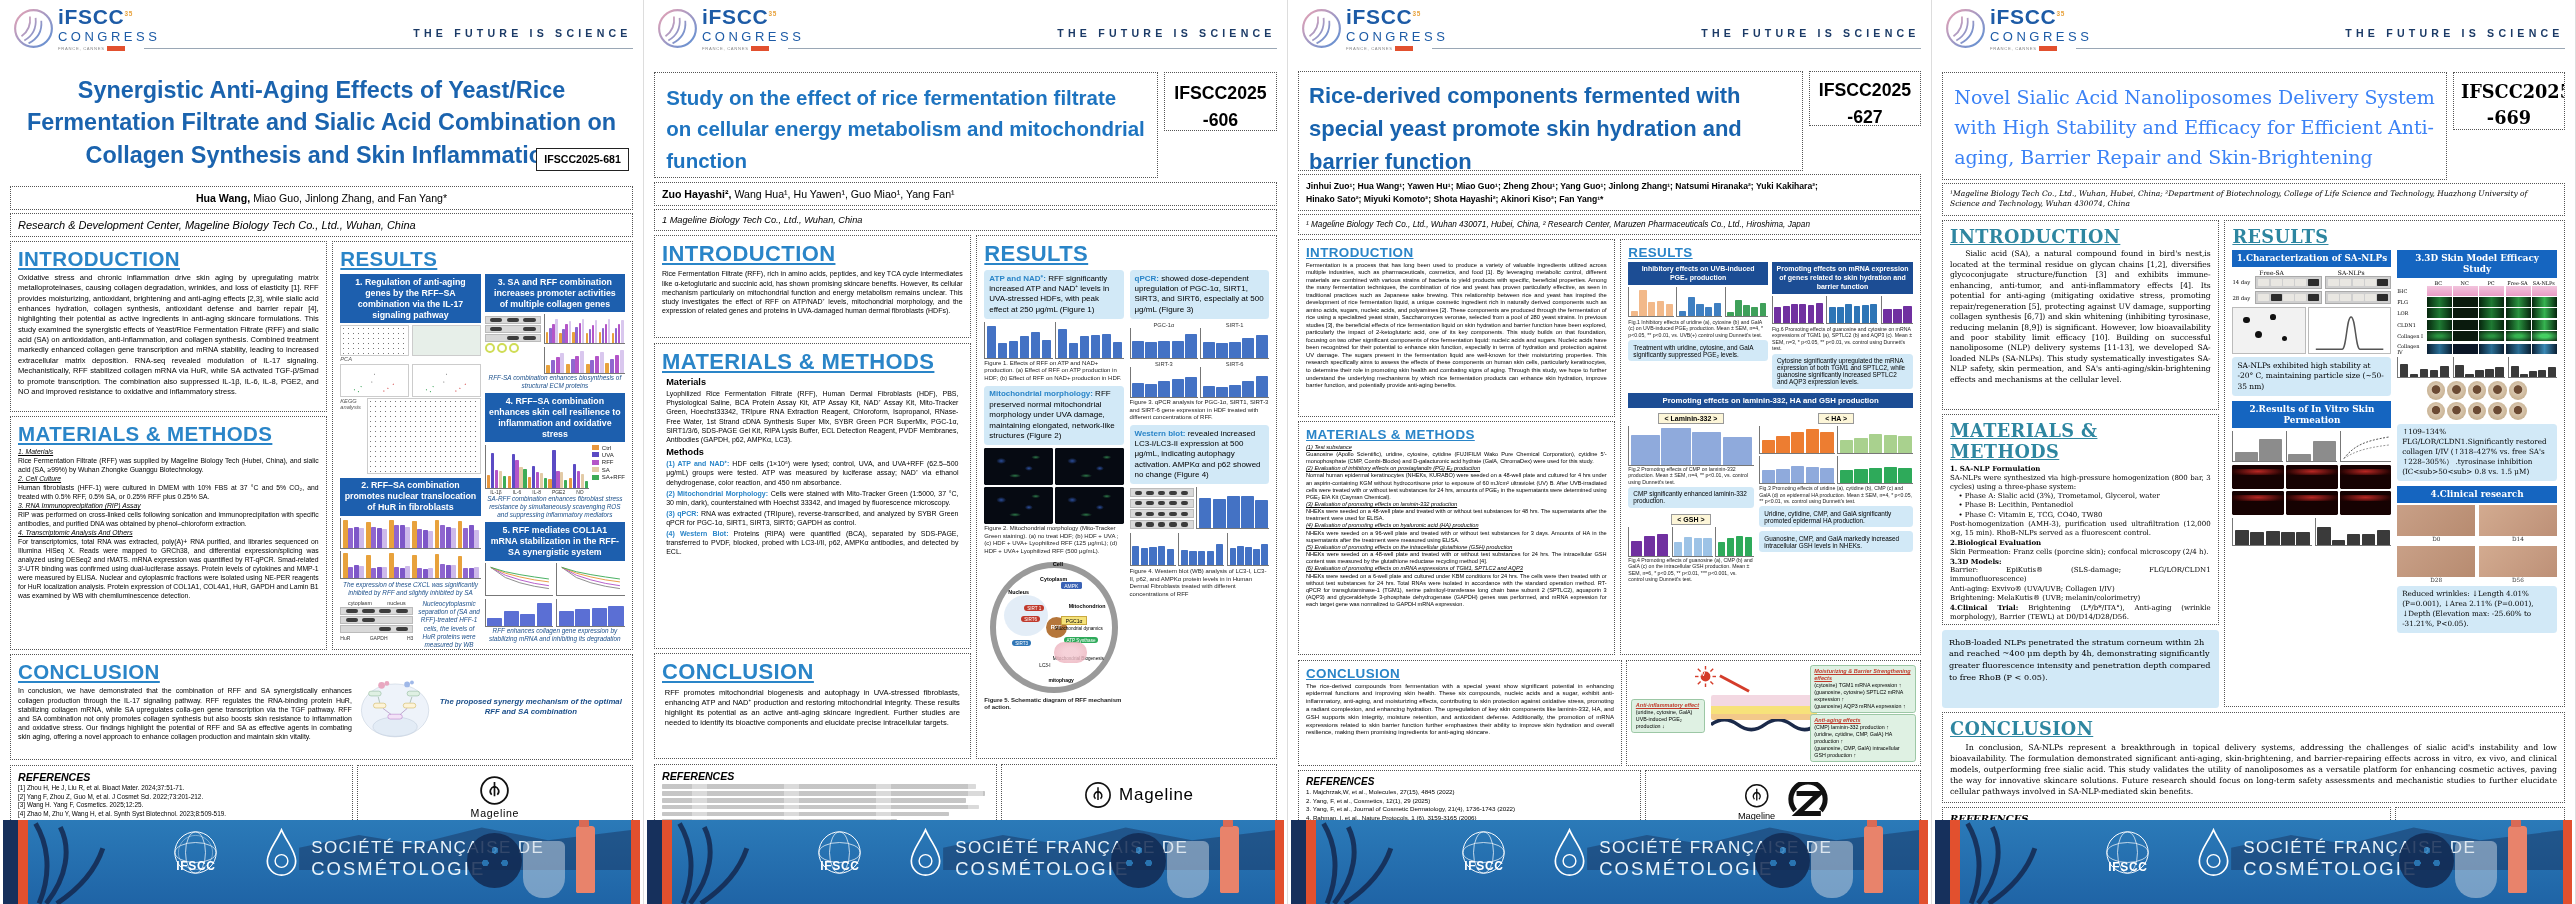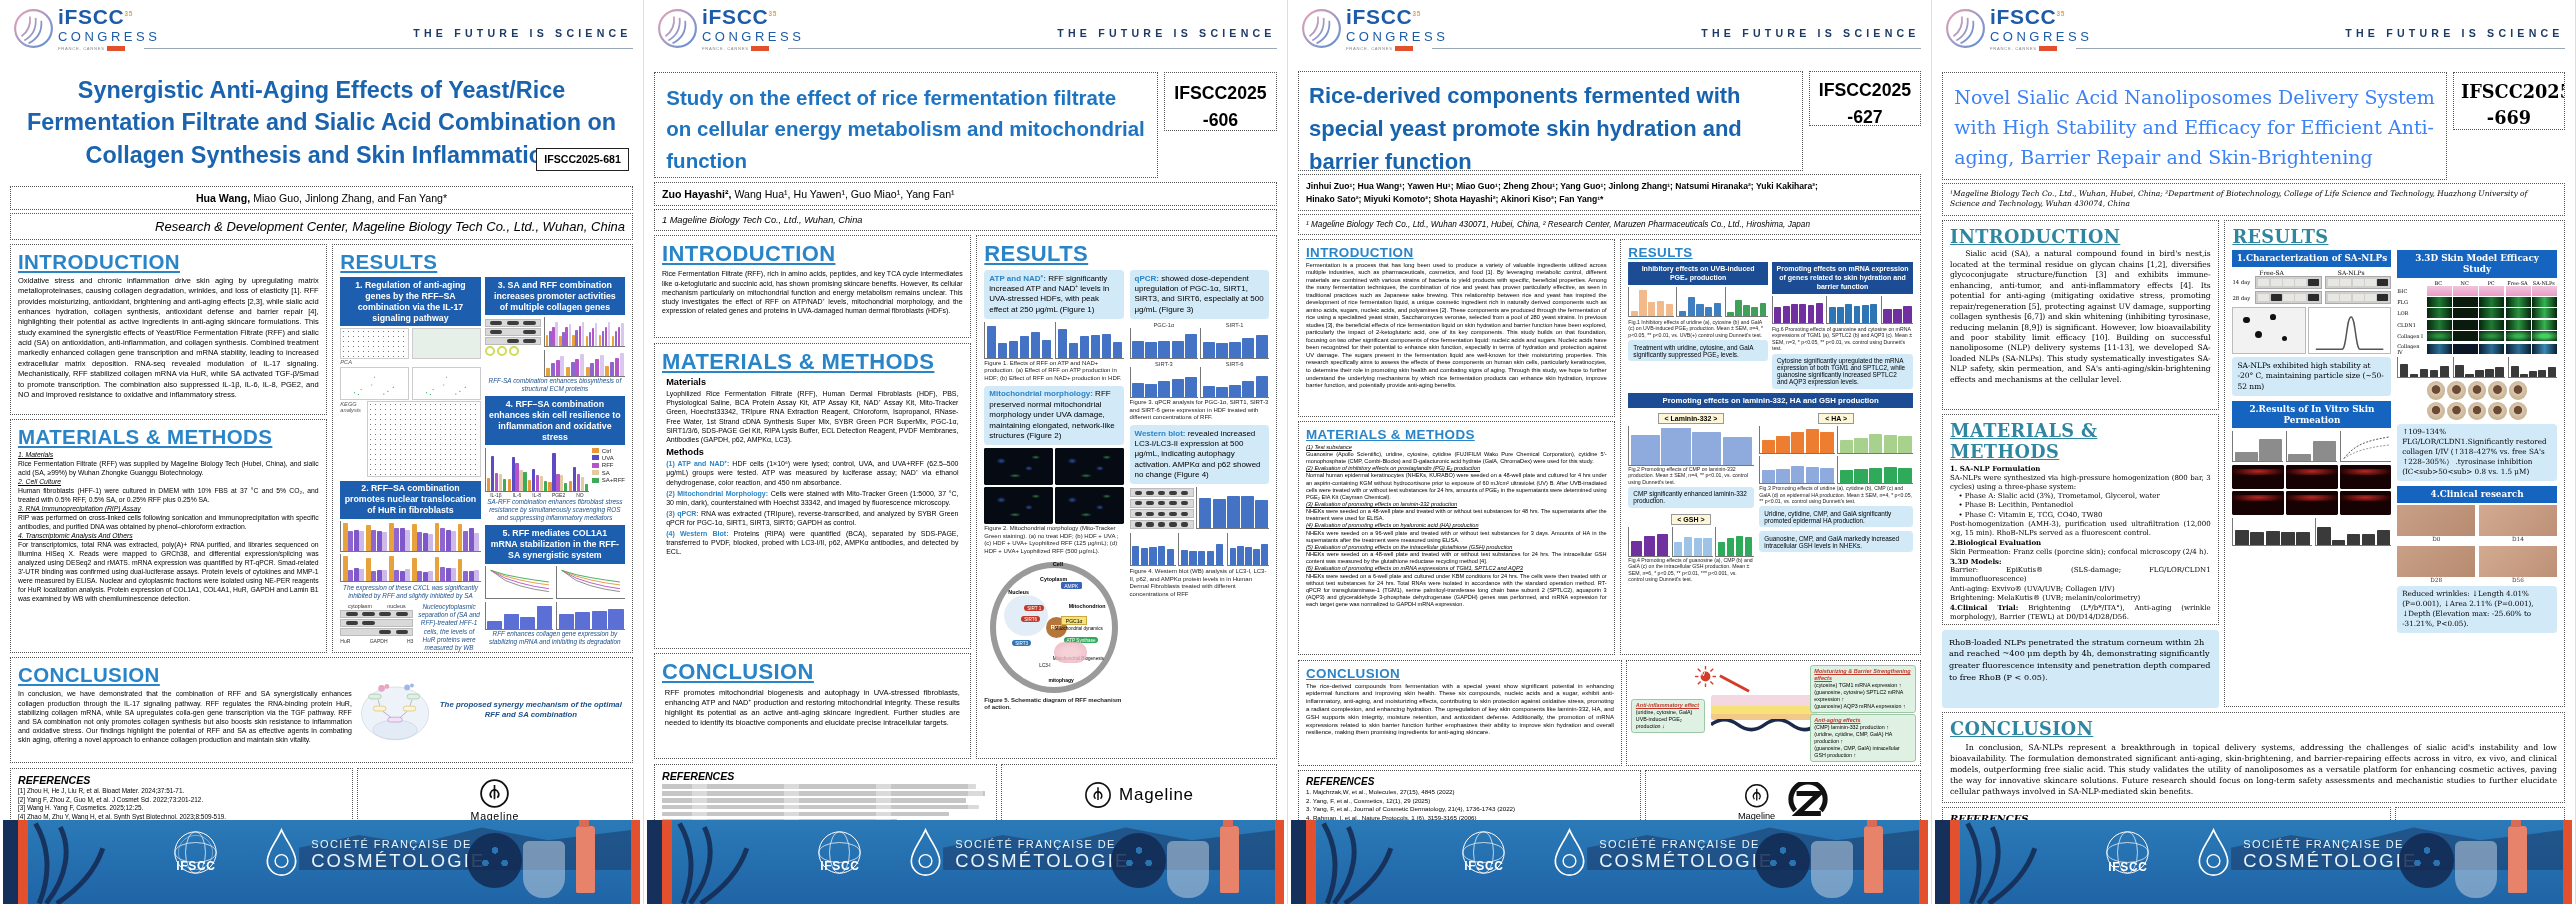--- a/index.html
+++ b/index.html
@@ -62,21 +62,21 @@
   .legend{font-size:6px;color:#222;display:flex;flex-direction:column;gap:1.4px}
   .legend i{display:inline-block;width:7px;height:5px;margin-right:2.8px}
   .leg{display:flex;align-items:center}
   
   .foot{position:absolute;left:2.8px;right:2.8px;bottom:0;height:84px;display:flex}
   .f-navy{width:15.6px;background:#16305c}
   .f-orange{width:9.2px;background:#e2502e}
   .f-blue{flex:1;position:relative;background:linear-gradient(180deg,#2b7ab8,#1f64a6);overflow:hidden}
   .f-mt{position:absolute;right:0;top:0;width:55%;height:60%;background:#1a3a67;clip-path:polygon(0 55%,18% 30%,35% 48%,55% 15%,75% 40%,100% 20%,100% 100%,0 100%);opacity:.55}
   .f-soc{position:absolute;left:47%;top:18.4px;color:#eaf4fb;font-weight:300;letter-spacing:1.4px}
-  .f-soc .l1{font-size:11px}
+  .f-soc .l1{font-size:17px}
   .f-soc .l2{font-size:18.4px;letter-spacing:2.1px}
   .f-ifscc{position:absolute;left:24%;top:8.5px;text-align:center}
   .f-drop{position:absolute;left:39%;top:7px}
   .palm{position:absolute;left:4.2px;top:0;bottom:0;width:85px}
   .reel{position:absolute;right:18%;top:12.7px;width:55px;height:55px;border-radius:50%;background:#122a52;opacity:.85}
   .reel:before{content:"";position:absolute;inset:12.7px;border-radius:50%;background:
      radial-gradient(7px 7px at 50% 18%,#2b7ab8 45%,transparent 50%),
      radial-gradient(7px 7px at 18% 60%,#2b7ab8 45%,transparent 50%),
      radial-gradient(7px 7px at 82% 60%,#2b7ab8 45%,transparent 50%)}
   .lip{position:absolute;right:6%;top:5.7px;width:18.4px;height:67px;background:#e8836b;border-radius:3.5px 3.5px 1.4px 1.4px}
@@ -87,21 +87,21 @@
   .p2 .h1{font-size:22px}
   .p3 .h1{font-size:13.4px}
   .p4{font-family:"DejaVu Serif",serif}
   .p4 .h1{font-size:17.7px;color:#2e86a0}
   .t1{font-size:23.4px;font-weight:bold;color:#1a63ae;text-align:center;line-height:1.4}
   .t2{font-size:20.5px;font-weight:bold;color:#1e74c0;line-height:1.55}
   .t3{font-size:22px;font-weight:bold;color:#1863ae;line-height:1.5}
   .t4{font-size:19px;color:#3b82f6;line-height:1.6}
   .badge2{font-size:17.7px;font-weight:bold;text-align:center;line-height:1.5}
   .au1{text-align:center;font-size:10.6px}
-  .af1{text-align:right;font-size:13px;font-style:italic}
+  .af1{text-align:left;font-size:11px;font-style:italic}
   .subban{background:#dff1e3;border:0.7px solid #9cc7a5;border-radius:2.8px;padding:2.1px 3.5px;font-size:5.3px;line-height:1.3}
   .subban b{color:#c0392b;font-style:italic;text-decoration:underline;display:block;font-size:5.5px}
   .tag{display:inline-block;background:#fdf6d8;border:0.7px solid #999;font-weight:bold;font-size:7px;padding:0.7px 5.7px}
 </style>
 </head>
 <body>
 
 <div class="wrap">
 
   <section class="poster p1">
@@ -1242,21 +1242,21 @@
               <div style="width:46%;height:47px;background:#f2f2f2;border:0.7px solid #bbb;position:relative">
                 <i style="position:absolute;left:14%;top:20%;width:6.4px;height:6.4px;border-radius:50%;background:#111"></i>
                 <i style="position:absolute;left:52%;top:14%;width:5.7px;height:5.7px;border-radius:50%;background:#111"></i>
                 <i style="position:absolute;left:30%;top:52%;width:7px;height:7px;border-radius:50%;background:#111"></i>
                 <i style="position:absolute;left:68%;top:62%;width:5.7px;height:5.7px;border-radius:50%;background:#111"></i>
               </div>
               <svg viewBox="0 0 100 60" style="flex:1;height:47px;border:0.7px solid #bbb">
                 <path d="M5 55 L40 55 C46 55 46 12 52 12 C58 12 58 55 64 55 L95 55" fill="none" stroke="#555" stroke-width="2"></path>
               </svg>
             </div>
-            <div class="hl" style="font-size:7.5px;margin-top:3.5px;line-height:1.4">SA-NLPs exhibited high stability at -20° C, maintaining particle size (~50-52 nm)</div>
+            <div class="hl" style="font-size:7.5px;margin-top:3.5px;line-height:1.4">SA-NLPs exhibited high stability at -20° C, maintaining particle size (~50-35 nm)</div>
             <div class="ban" style="background:#1565c0;font-family:'DejaVu Serif',serif;margin-top:5px">2.Results of In Vitro Skin Permeation</div>
             <div style="display:flex;gap:2.8px;margin-top:2.8px">
               <div class="bars" style="width:32%;height:31px">
                   <i style="height: 30%; background: rgb(140, 140, 140);"></i>
                   <i style="height: 75%; background: rgb(140, 140, 140);"></i>
                 </div>
               <div class="bars" style="width:32%;height:31px">
                   <i style="height: 25%; background: rgb(140, 140, 140);"></i>
                   <i style="height: 70%; background: rgb(140, 140, 140);"></i>
                 </div>

